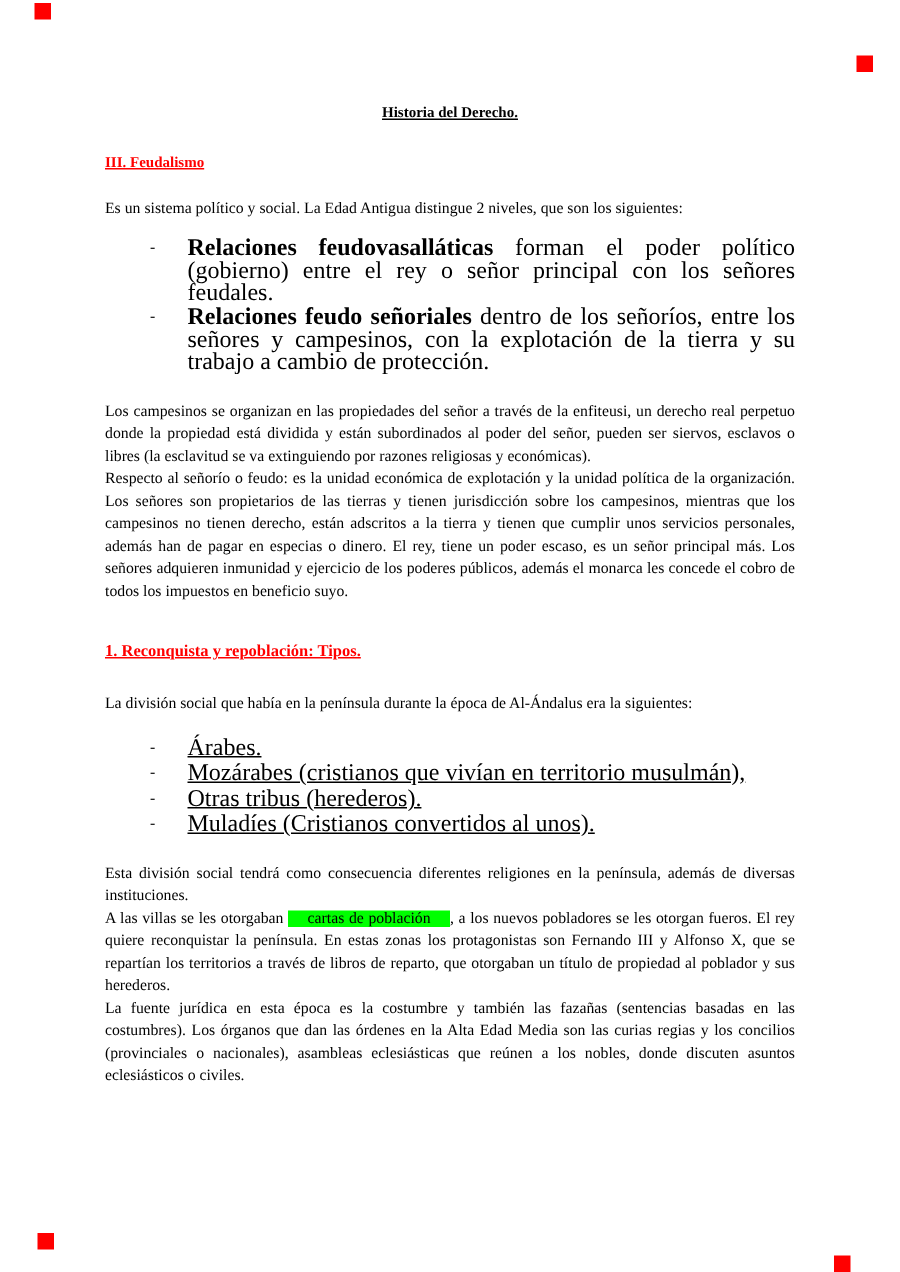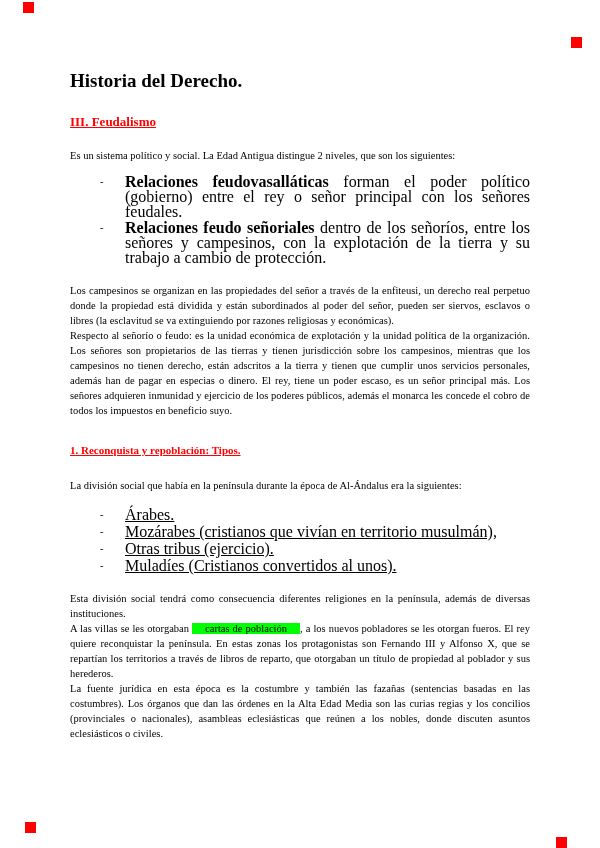--- a/index.html
+++ b/index.html
@@ -14,28 +14,29 @@
   }
   .corner {
     position:absolute; width:11px; height:11px; background:#ff0000;
   }
   .corner.tl { left:23px;  top:2px; }
   .corner.tr { left:571px; top:37px; }
   .corner.bl { left:25px;  top:822px; }
   .corner.br { left:556px; top:837px; }
 
   .doc-title {
-    text-align:left; font-size:19px; font-weight:bold;
+    text-align:center; font-size:10px; font-weight:bold;
+    text-decoration:underline;
   }
   .h-green {
     color:#00B050; font-size:15.5px; font-weight:bold;
     text-decoration:underline; margin-top:26px;
   }
   .h-red {
-    color:#FF0000; font-size:13px; font-weight:bold;
+    color:#FF0000; font-size:10px; font-weight:bold;
     text-decoration:underline; margin-top:22px;
   }
   .h-red.reconquista { margin-top:26px; font-size:11px; }
 
   .body-text {
     font-size:10.5px; line-height:15px; text-align:justify;
   }
   .mt-intro  { margin-top:18px; }
   .mt-block  { margin-top:18px; }
   .mt-div    { margin-top:22px; }
@@ -101,21 +102,21 @@
     <div class="li">
       <span class="dash">-</span>
       <span class="li-text">Árabes.</span>
     </div>
     <div class="li">
       <span class="dash">-</span>
       <span class="li-text">Mozárabes (cristianos que vivían en territorio musulmán),</span>
     </div>
     <div class="li">
       <span class="dash">-</span>
-      <span class="li-text">Otras tribus (ejercicio).</span>
+      <span class="li-text">Otras tribus (herederos).</span>
     </div>
     <div class="li">
       <span class="dash">-</span>
       <span class="li-text">Muladíes (Cristianos convertidos al unos).</span>
     </div>
   </div>
 
   <div class="mt-block">
     <p class="body-text">Esta división social tendrá como consecuencia diferentes religiones en la península, además de diversas instituciones.</p>
     <p class="body-text"><span>A las villas se les otorgaban </span><mark class="hl">cartas de población</mark><span>, a los nuevos pobladores se les otorgan fueros. El rey quiere reconquistar la península. En estas zonas los protagonistas son Fernando III y Alfonso X, que se repartían los territorios a través de libros de reparto, que otorgaban un título de propiedad al poblador y sus herederos.</span></p>

